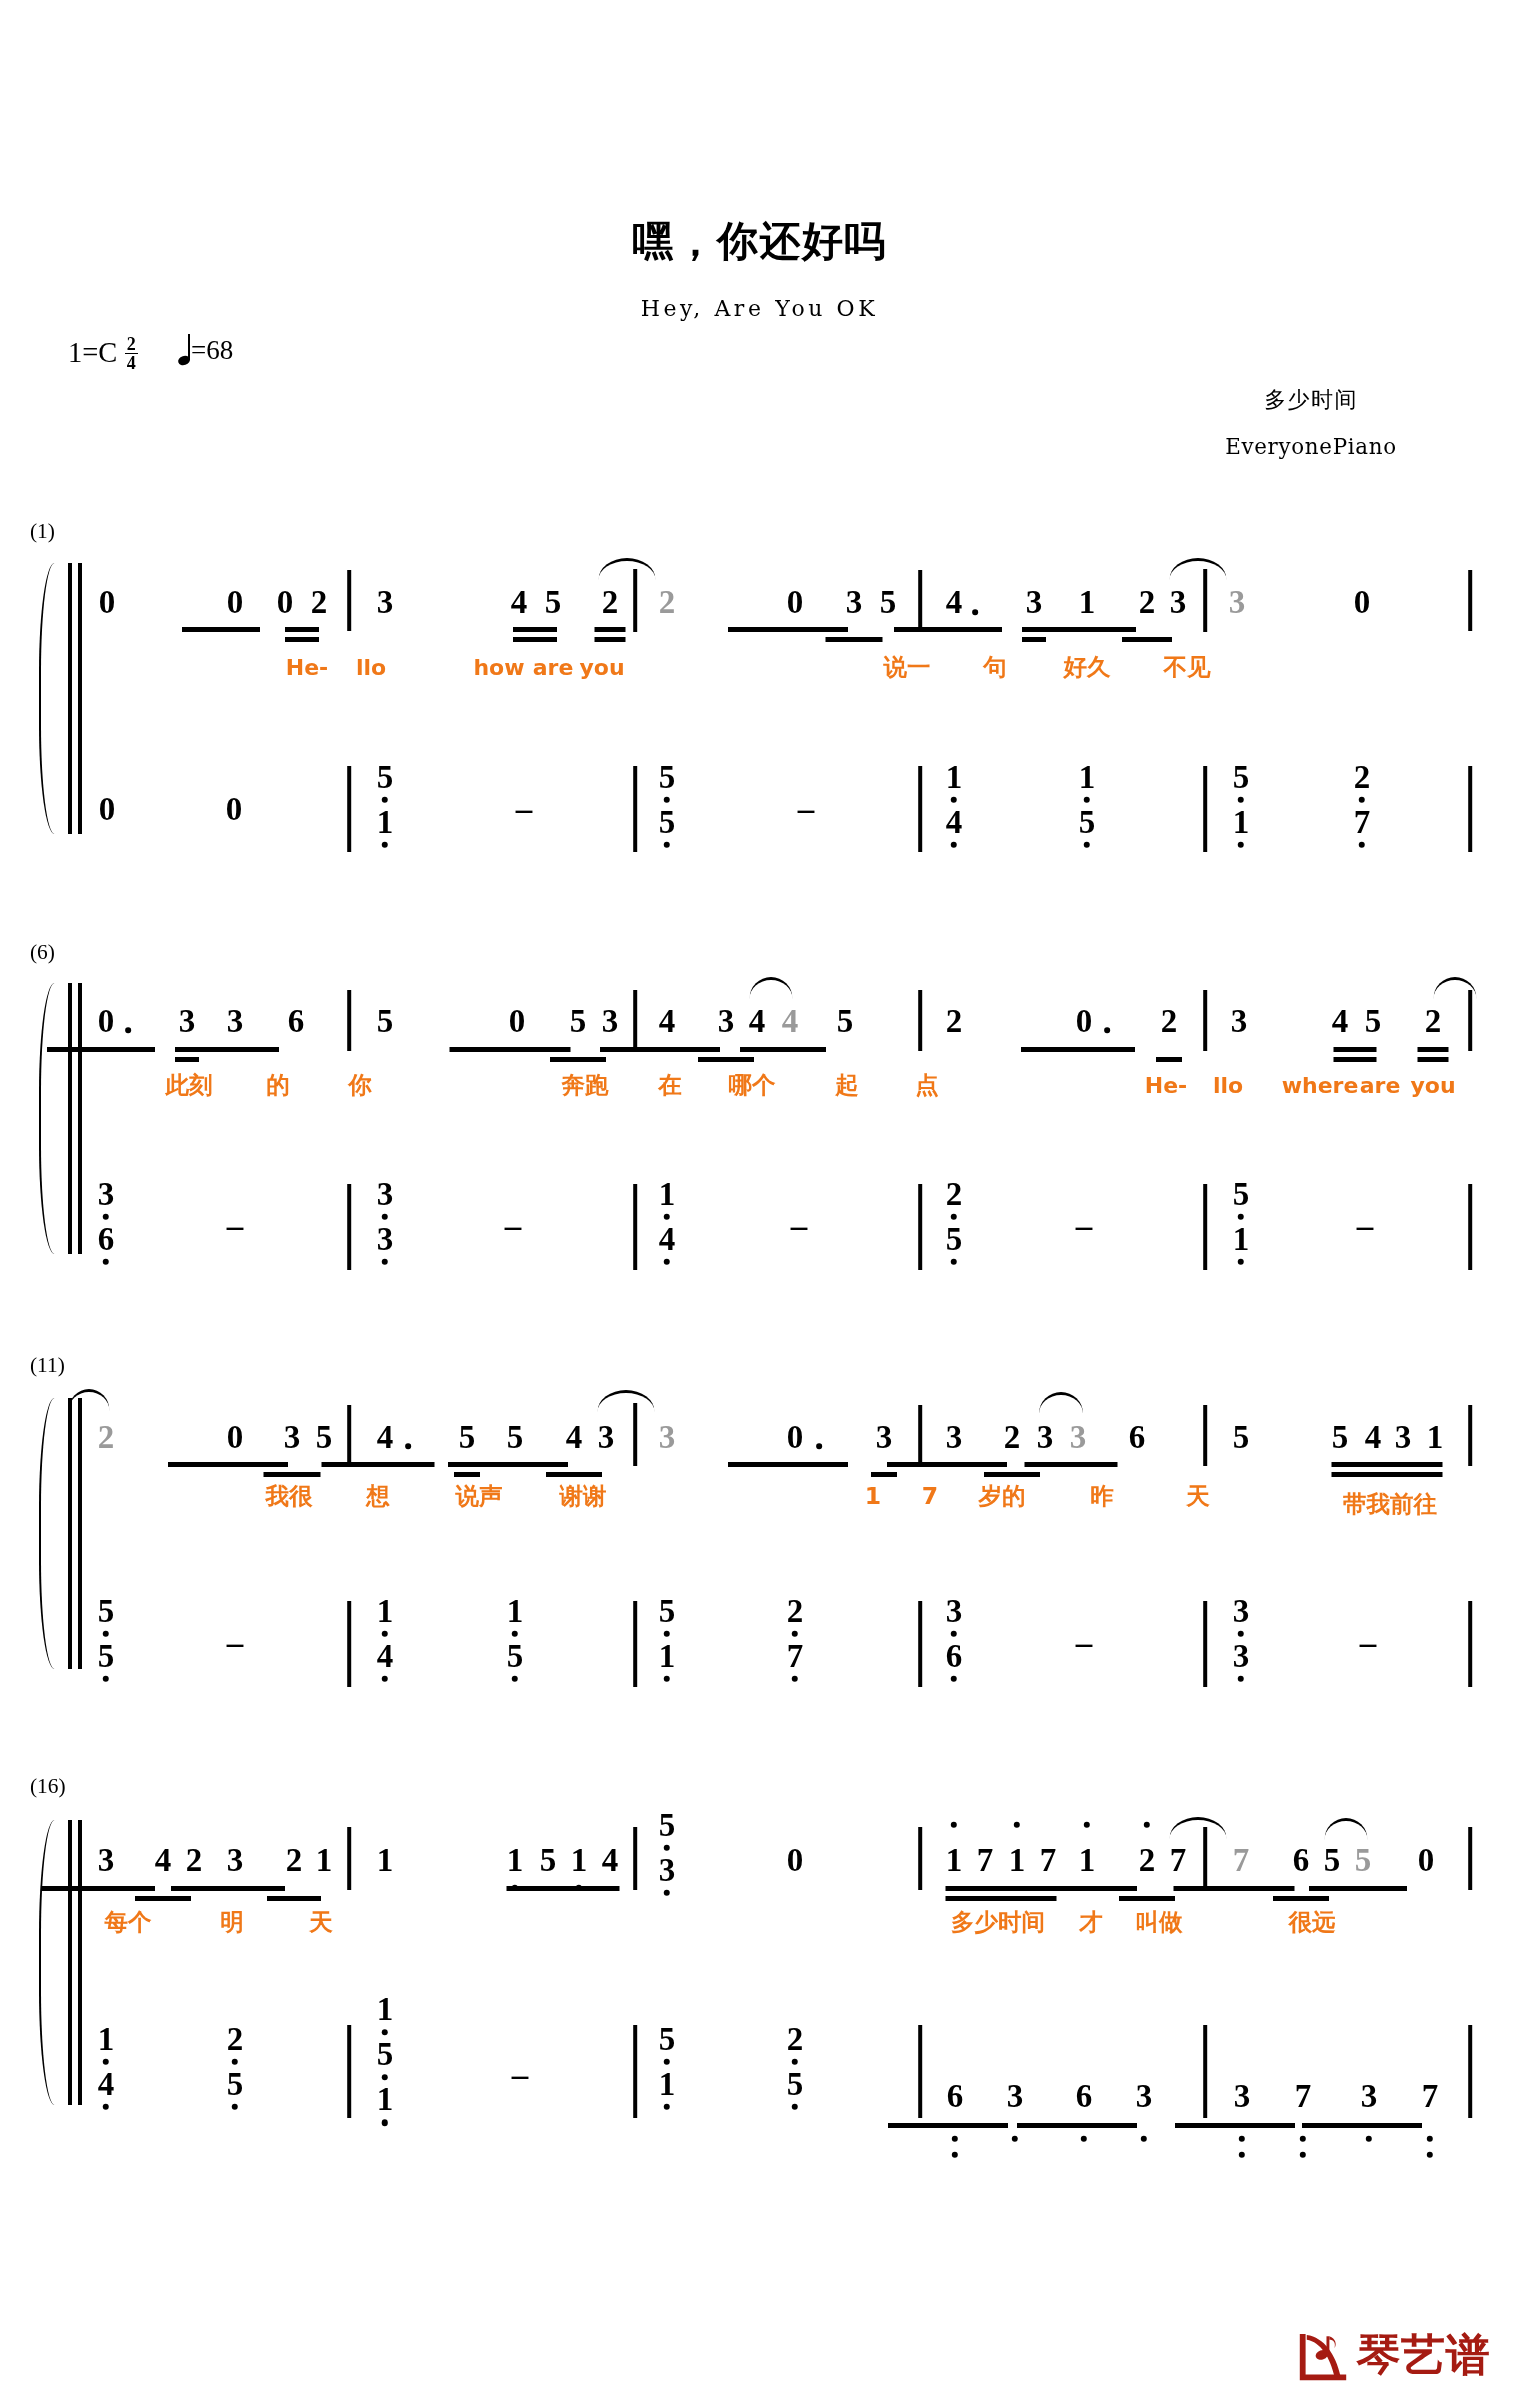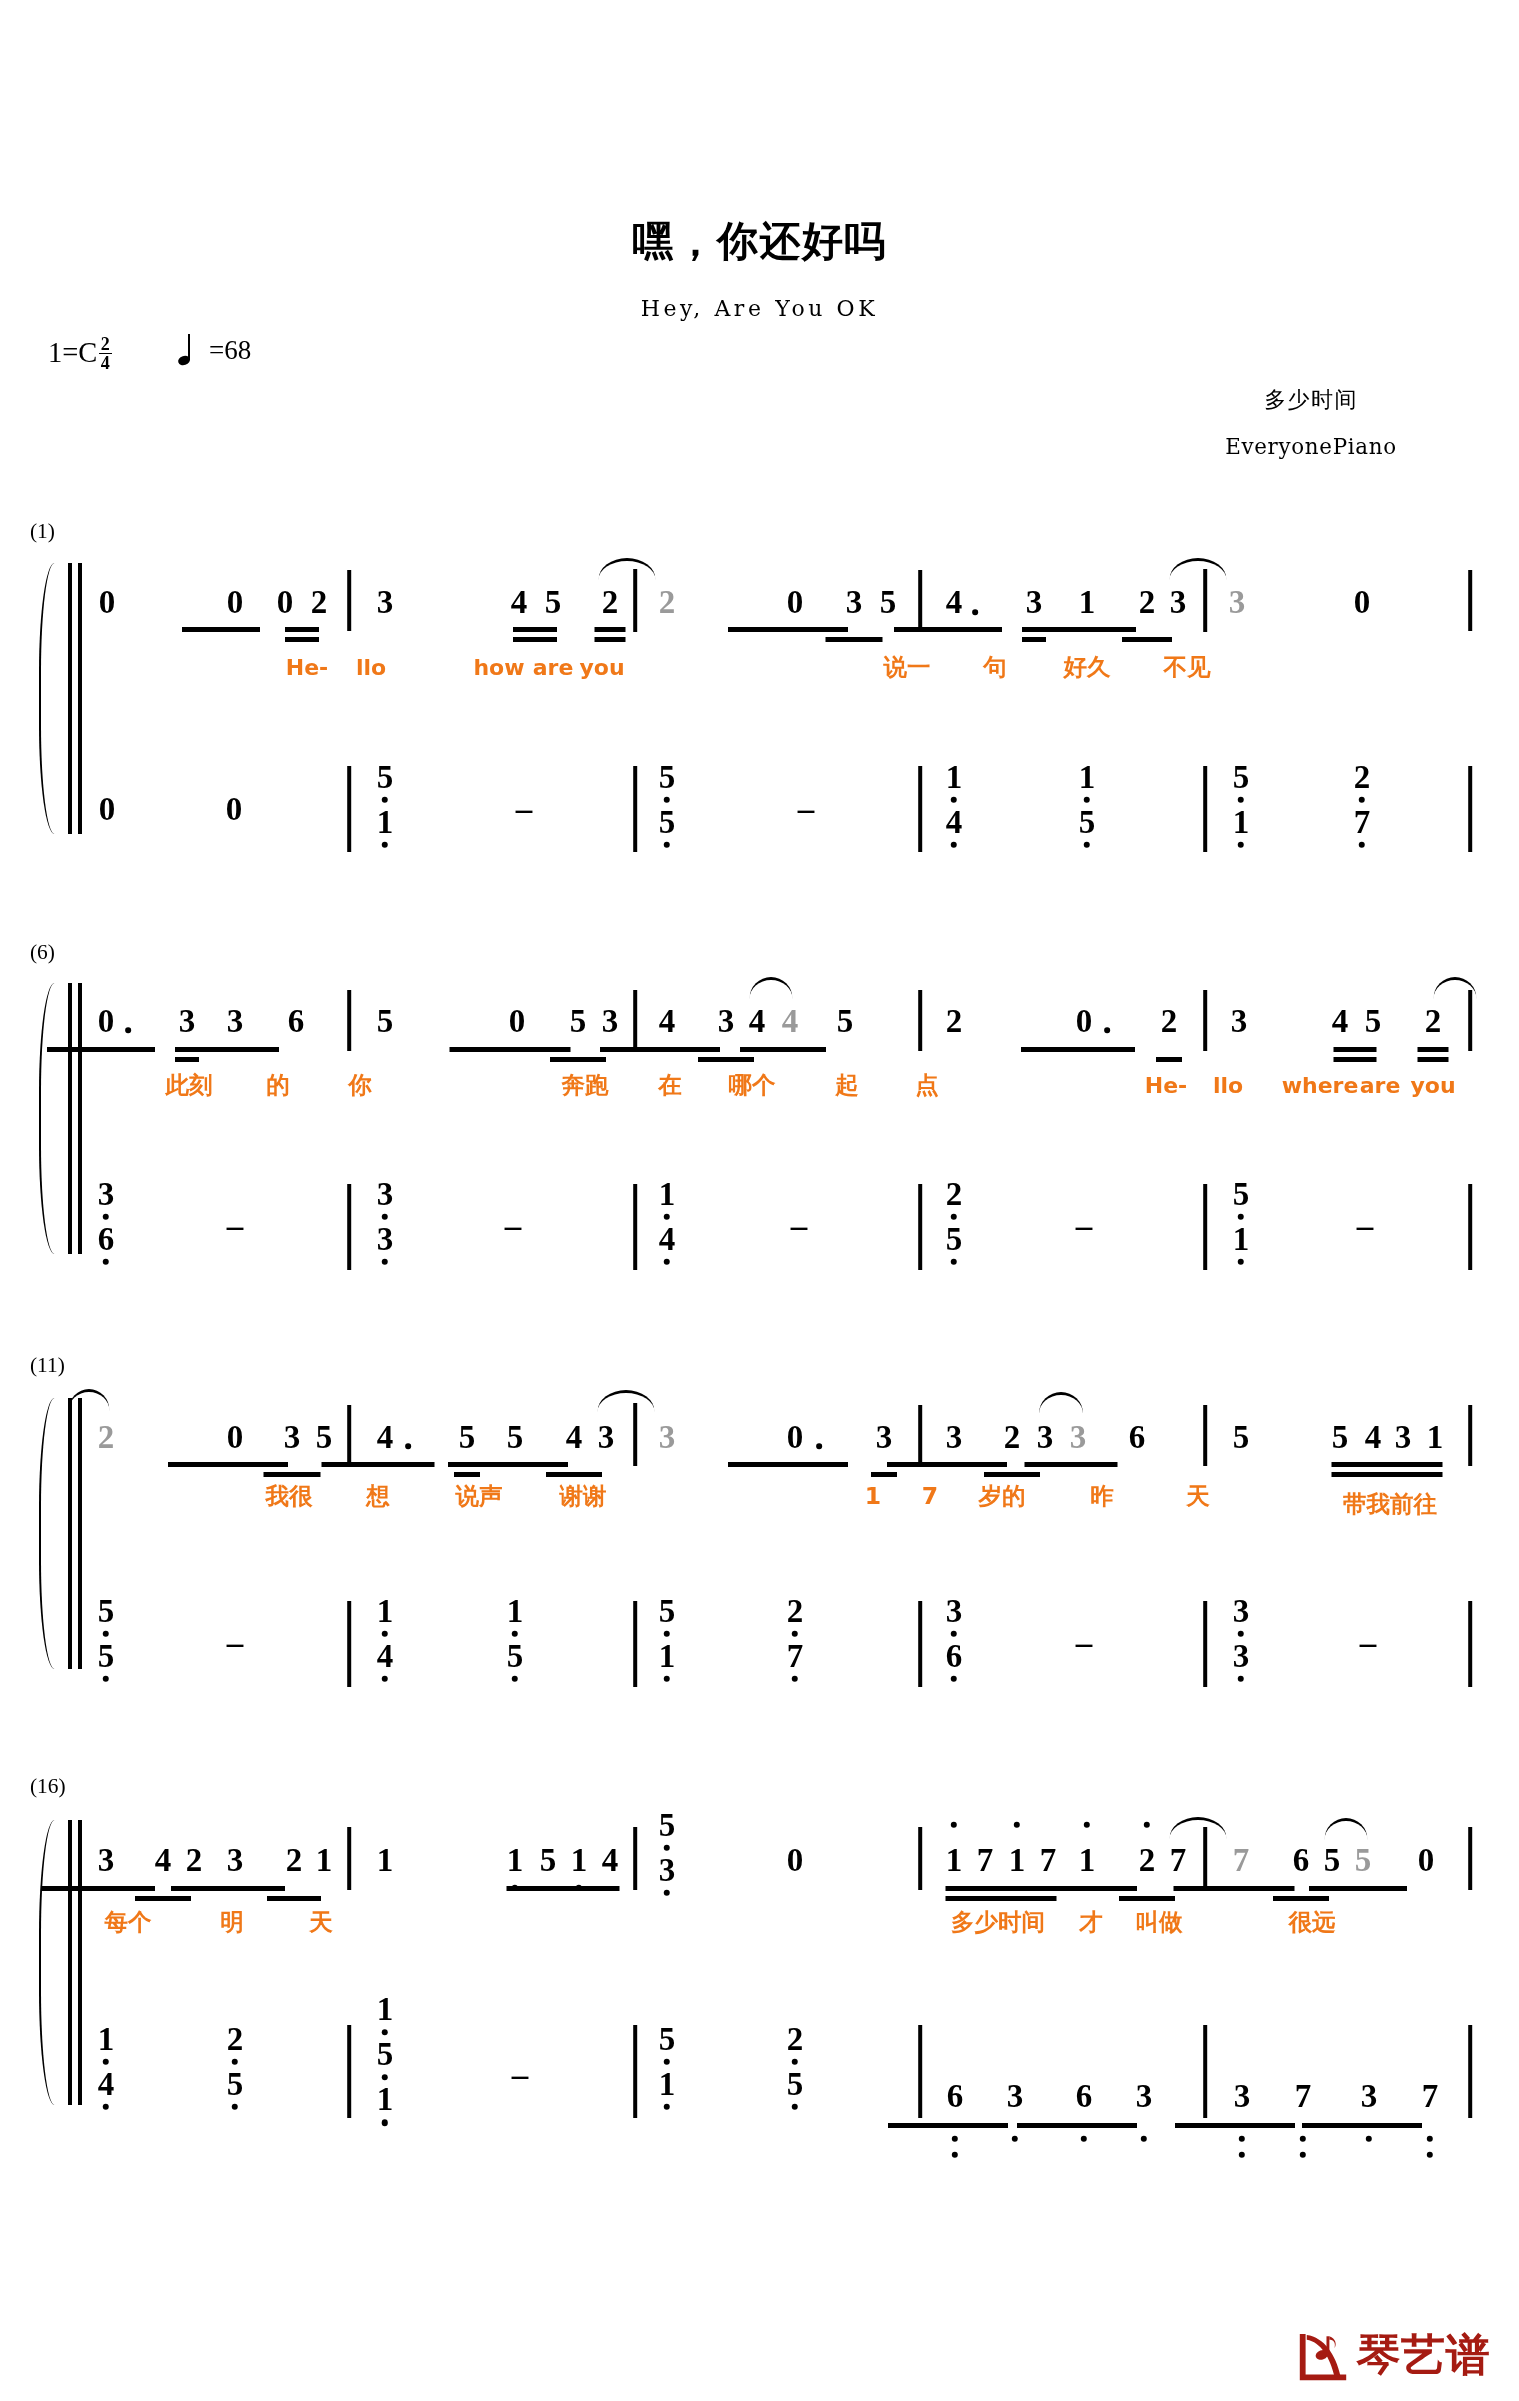--- a/index.html
+++ b/index.html
@@ -20,35 +20,35 @@
     font-family: "DejaVu Sans", sans-serif;
     font-size: 41px; font-weight: bold; letter-spacing: 1.4px;
   }
   .sheet-subtitle {
     position: absolute; top: 296px; left: 0; width: 1519px;
     text-align: center;
     font-family: "DejaVu Serif", serif;
     font-size: 22px; letter-spacing: 3.6px;
   }
   .keysig {
-    position: absolute; top: 334px; left: 48px;
+    position: absolute; top: 334px; left: 68px;
     font-family: "Liberation Serif", serif;
     font-size: 28.5px;
-    display: flex; align-items: center;
+    display: flex; align-items: center; gap: 6px;
   }
   .keysig .frac {
     display: inline-flex; flex-direction: column; align-items: center;
     font-size: 18px; line-height: 1.02; margin-left: 1.4px; position: relative; top: 0.7px;
   }
   .keysig .frac .num { border-bottom: 1.4px solid #000; padding: 0 2.1px; font-weight: bold;}
   .keysig .frac .den { padding: 0 2.1px; font-weight: bold;}
   .tempo {
     position: absolute; top: 335px; left: 178px;
     font-size: 27px;
-    display: flex; align-items: center; gap: 18px;
+    display: flex; align-items: center; gap: 0;
   }
   .qnote { position: relative; width: 13px; height: 30px; display:inline-block; }
   .qnote::before {
     content:""; position:absolute; left:0; bottom:1.4px;
     width: 12px; height: 8.6px; background:#000; border-radius: 50%;
     transform: rotate(-18deg);
   }
   .qnote::after {
     content:""; position:absolute; right:0.7px; bottom:5.7px;
     width: 2.1px; height: 26px; background:#000;

